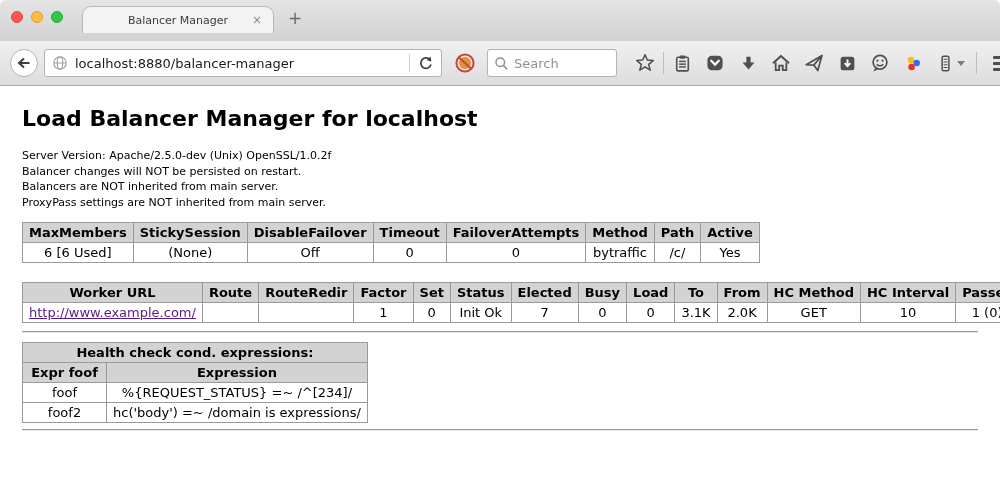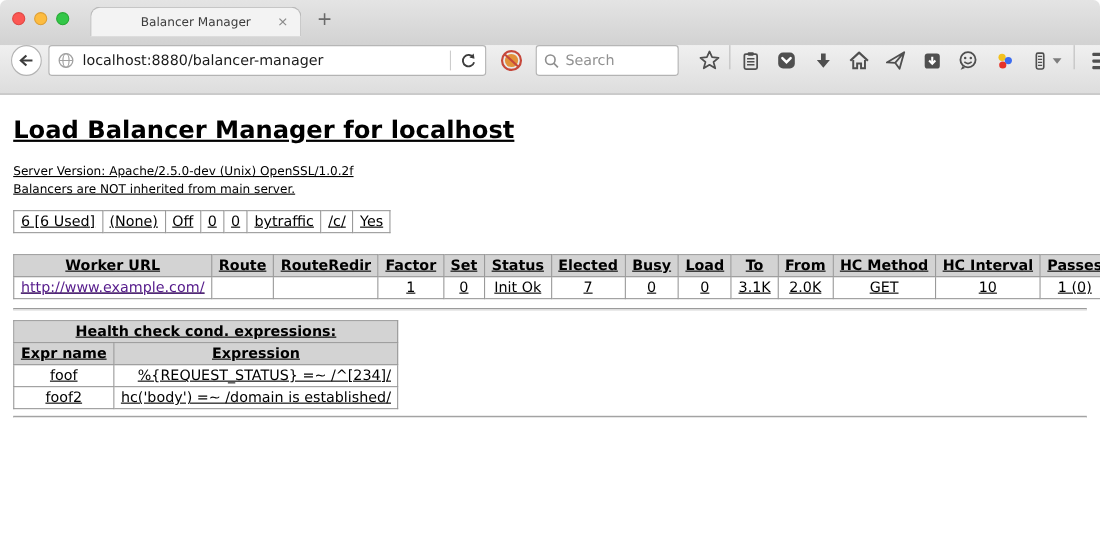--- a/index.html
+++ b/index.html
@@ -16,51 +16,51 @@
   .t-zoom  { background:#33c748; border:1px solid #27aa35; }
   .tab { position:absolute; left:82px; top:6px; width:192px; height:27px;
          background:#f3f3f3; border:1px solid #b9b9b9; border-bottom:none;
          border-radius:9px 9px 0 0; display:flex; align-items:center; justify-content:center; }
   .tab-title { font-size:11px; color:#3c3c3c; }
   .tab-close { position:absolute; right:11px; top:6px; font-size:12px; color:#8a8a8a; line-height:14px; cursor:default; }
   .newtab { position:absolute; left:288px; top:8px; font-size:17px; color:#6a6a6a; cursor:default; }
 
   
   .toolbar { height:45px; background:linear-gradient(#f0f0f0,#dddddd); border-bottom:1px solid #a8a8a8;
-             display:flex; padding:0 10px; }
+             display:flex; align-items:center; padding:0 10px; }
   .circle-btn { width:28px; height:28px; border-radius:50%; background:#fff; border:1px solid #b3b3b3;
                 display:flex; align-items:center; justify-content:center; flex:none; }
   .urlbar { width:398px; height:28px; margin-left:6px; background:#fff; border:1px solid #b3b3b3; border-radius:3px;
             display:flex; align-items:center; padding:0 7px; gap:7px; flex:none; }
   .url-text { flex:1; font-size:13px; color:#1a1a1a; white-space:nowrap; overflow:hidden; }
   .vsep { width:1px; height:18px; background:#ccc; flex:none; }
   .tool-ico { flex:none; display:flex; align-items:center; justify-content:center; width:28px; height:28px; }
   .searchbar { width:130px; height:28px; background:#fff; border:1px solid #b3b3b3; border-radius:3px;
                display:flex; align-items:center; padding:1px 6px; gap:5px; margin-left:8px; flex:none; }
   .searchbar input { border:none; outline:none; width:90px; font-size:13px; color:#333; background:transparent;
                      font-family:"DejaVu Sans","Liberation Sans",sans-serif; }
   .searchbar input::placeholder { color:#919191; }
   .tb-sep { width:1px; height:22px; background:#bdbdbd; margin:0 4px; flex:none; }
   .caret { width:0; height:0; border-left:4px solid transparent; border-right:4px solid transparent;
            border-top:5px solid #7d7d7d; margin-left:2px; flex:none; }
   .burger { display:flex; flex-direction:column; gap:3px; }
   .burger span { width:17px; height:3px; background:#4f4f4f; border-radius:1px; }
 
   
-  .content { background:#fff; padding:0 12px; color:#000;text-decoration:underline; }
+  .content { background:#fff; padding:0 22px; color:#000; }
   h1.page-title { font-size:22px; font-weight:bold; margin:20px 0 17px 0; letter-spacing:0; }
   .info-line { font-size:11px; line-height:15.5px; }
   .status-heading { margin-top:31px; font-size:15px; font-weight:bold; }
   .status-heading a { color:#551a8b; }
   table { border-collapse:collapse; font-size:13px; margin-top:12px; }
   th, td { border:1px solid #9a9a9a; padding:1px 6px; text-align:center; height:20px; white-space:nowrap; }
   th { background:#d3d3d3; font-weight:bold; }
   td a { color:#551a8b; }
   .worker-table { margin-top:19px; }
-  .worker-table td.left, .health-table td.left { text-align:right; }
+  .worker-table td.left, .health-table td.left { text-align:center; }
   .rule { border:none; height:2px; background:#9b9b9b; border-bottom:1px solid #e6e6e6; margin:8px 0 0 0; }
   .health-table { margin-top:9px; }
 
   svg { display:block; }
 </style>
 </head>
 <body>
 
 <div class="browser">
 
@@ -204,25 +204,37 @@
       <span></span>
       <span></span>
     </div>
 
   </div>
 
   <div class="content">
     <h1 class="page-title">Load Balancer Manager for localhost</h1>
 
     <div class="info-line">Server Version: Apache/2.5.0-dev (Unix) OpenSSL/1.0.2f</div>
+    <div class="info-line">Balancer changes will NOT be persisted on restart.</div>
     <div class="info-line">Balancers are NOT inherited from main server.</div>
+    <div class="info-line">ProxyPass settings are NOT inherited from main server.</div>
 
 
     <table class="balancer-table">
       <tbody>
+          <tr>
+        <th>MaxMembers</th>
+        <th>StickySession</th>
+        <th>DisableFailover</th>
+        <th>Timeout</th>
+        <th>FailoverAttempts</th>
+        <th>Method</th>
+        <th>Path</th>
+        <th>Active</th>
+      </tr>
       <tr>
         <td>6 [6 Used]</td>
         <td>(None)</td>
         <td>Off</td>
         <td>0</td>
         <td>0</td>
         <td>bytraffic</td>
         <td>/c/</td>
         <td>Yes</td>
       </tr>
@@ -269,29 +281,29 @@
       </table>
 
     <hr class="rule">
 
     <table class="health-table">
       <tbody>
           <tr>
         <th colspan="2">Health check cond. expressions:</th>
       </tr>
       <tr>
-        <th style="width:84px;">Expr name</th>
+        <th style="width:84px;">Expr foof</th>
         <th style="width:232px;text-align:center;">Expression</th>
       </tr>
       <tr>
         <td>foof</td>
         <td class="left">%{REQUEST_STATUS} =~ /^[234]/</td>
       </tr>
       <tr>
         <td>foof2</td>
-        <td class="left">hc('body') =~ /domain is established/</td>
+        <td class="left">hc('body') =~ /domain is expressions/</td>
       </tr>
     </tbody>
       </table>
 
     <hr class="rule" style="margin-top:6px;">
   </div>
 </div>
 
 </body></html>

